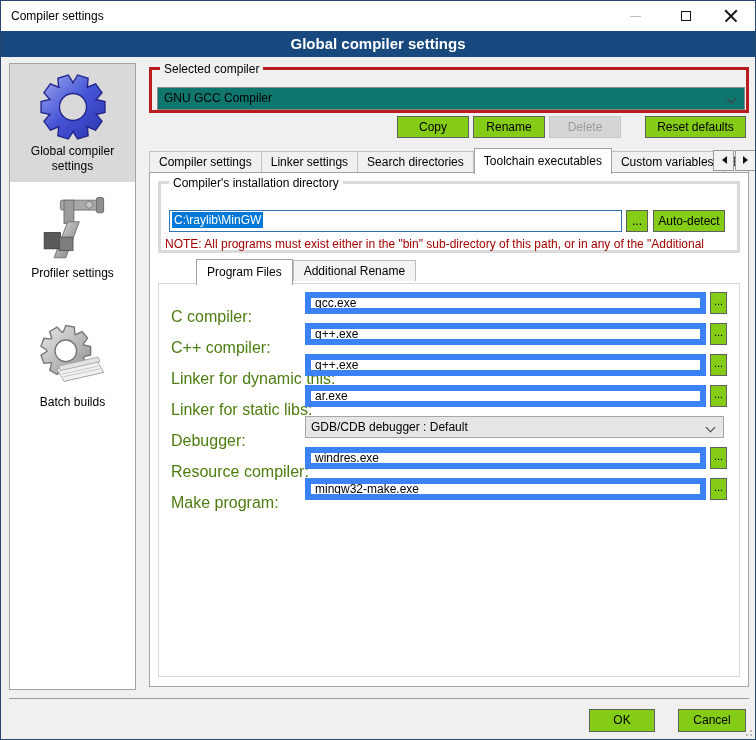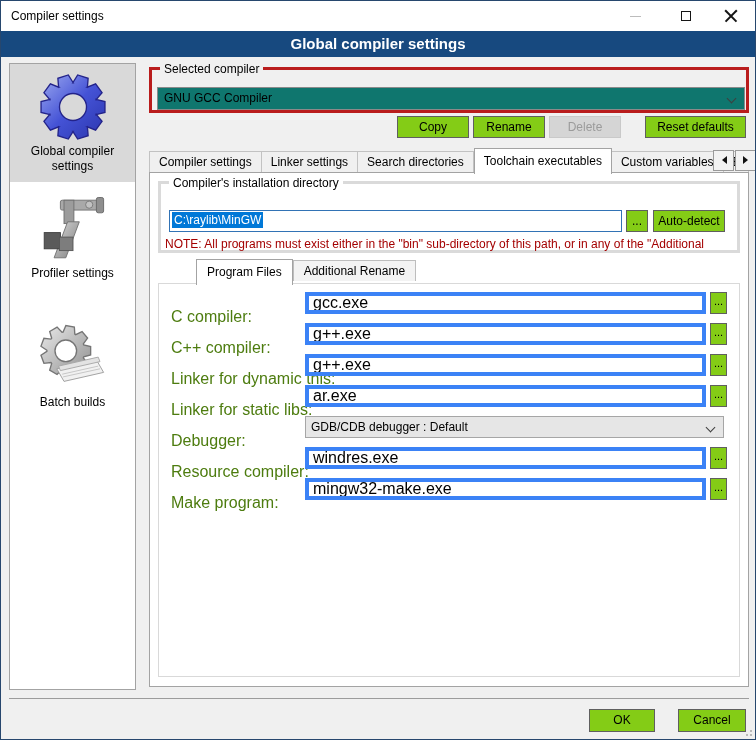--- a/index.html
+++ b/index.html
@@ -85,22 +85,22 @@
   .subtabs { position:absolute; left:8px; top:85px; height:26px; display:flex; align-items:center;margin-left:38px; }
   .subtab { height:21px; line-height:20px; padding:0 10px; font-size:12px; background:#f3f3f3;
             border:1px solid #bdbdbd; border-bottom:none; margin-bottom:1px; white-space:nowrap; }
   .subtab.active { height:26px; line-height:25px; background:#fff; border:1px solid #a3a3a3;
                    border-bottom:none; margin-bottom:-1px; position:relative; z-index:5; }
   .subpanel { position:absolute; left:8px; top:110px; width:582px; height:394px; background:#fff; border:1px solid #d9d9d9; }
 
   
   .frow { position:absolute; left:0; width:100%; height:22px; }
   .flabel { position:absolute; left:12px; top:16px; font-size:16px; color:#4d7c0f; }
-  .finput { position:absolute; left:146px; top:0; width:401px; height:22px; border:4px solid #3b82f6;
-            font-size:16px; padding:0 4px; background:#fff; color:#000; outline:none; }
+  .finput { position:absolute; left:146px; top:0; width:401px; height:22px; border:6px solid #3b82f6;
+            font-size:12px; padding:0 4px; background:#fff; color:#000; outline:none; }
   .fbrowse { left:551px; top:0; width:17px; font-size:11px; line-height:16px; }
   .fcombo { position:absolute; left:146px; top:0; width:419px; height:22px; background:#e6e6e6;
             border:1px solid #a6a6a6; font-size:12px; line-height:20px; padding-left:5px; }
 
   
   .divider { position:absolute; left:8px; top:697px; width:740px; height:1px; background:#9c9c9c; }
   #btn-ok     { left:588px; top:708px; width:66px; height:23px; line-height:21px; }
   #btn-cancel { left:677px; top:708px; width:68px; height:23px; line-height:21px; }
   .grip { position:absolute; right:3px; bottom:3px; width:8px; height:8px; }
   .grip i { position:absolute; width:2px; height:2px; background:#b9b9b9; }

